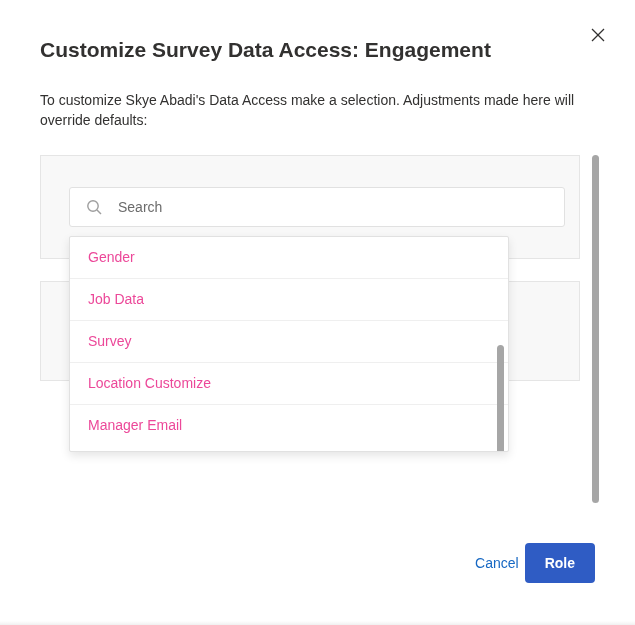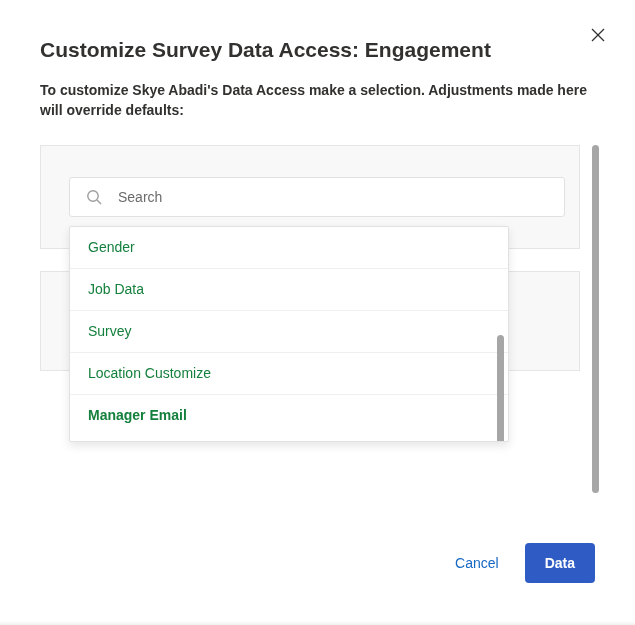--- a/index.html
+++ b/index.html
@@ -26,31 +26,30 @@
     cursor: pointer;
     display: flex;
     align-items: center;
     justify-content: center;
   }
   .close-btn svg { width: 14px; height: 14px; stroke: #323130; stroke-width: 1.3; }
   .content {
     padding: 38px 40px 0 40px;
   }
   h1.title {
-    margin: 0 0 18px 0;
+    margin: 0 0 28px 0;
     font-size: 21px;
     font-weight: 600;
     color: #323130;
   }
   p.subtitle {
     margin: 0 0 24px 0;
     font-size: 14px;
     line-height: 1.45;
     color: #323130;
-    font-weight: bold;
   }
   .scroll-area {
     position: relative;
     height: 382px;
   }
   .outer-scrollbar {
     position: absolute;
     right: -4px;
     top: 0;
     width: 7px;
@@ -117,40 +116,39 @@
   }
   .dropdown-inner {
     position: relative;
   }
   .option {
     height: 41px;
     display: flex;
     align-items: center;
     padding: 0 18px;
     font-size: 14px;
-    color: #15803d;
+    color: #ec4899;
     border-bottom: 1px solid #efefef;
     cursor: pointer;
   }
-  .option:last-child { border-bottom: none; height: 34px; align-items: flex-start; padding-top: 12px; font-weight: bold;}
+  .option:last-child { border-bottom: none; height: 34px; align-items: flex-start; padding-top: 12px;}
   .dd-scrollbar {
     position: absolute;
     right: 4px;
     top: 108px;
     width: 7px;
     height: 110px;
     background: #a6a6a6;
     border-radius: 4px;
   }
   .footer {
     position: absolute;
     bottom: 42px;
     right: 40px;
     display: flex;
-    gap: 20px;
   }
   .btn-cancel {
     color: #1768c3;
     font-size: 14px;
     cursor: pointer;
     background: none;
     border: none;
     padding: 4px 6px;
   }
   .btn-save {
@@ -215,17 +213,17 @@
           <div class="dd-scrollbar"></div>
         </div>
       </div>
 
       <div class="panel panel-b"></div>
     </div>
   </div>
 
   <div class="footer">
     <button class="btn-cancel">Cancel</button>
-    <button class="btn-save">Data</button>
+    <button class="btn-save">Role</button>
   </div>
 
   <div class="bottom-shadow"></div>
 </div>
 
 </body></html>

